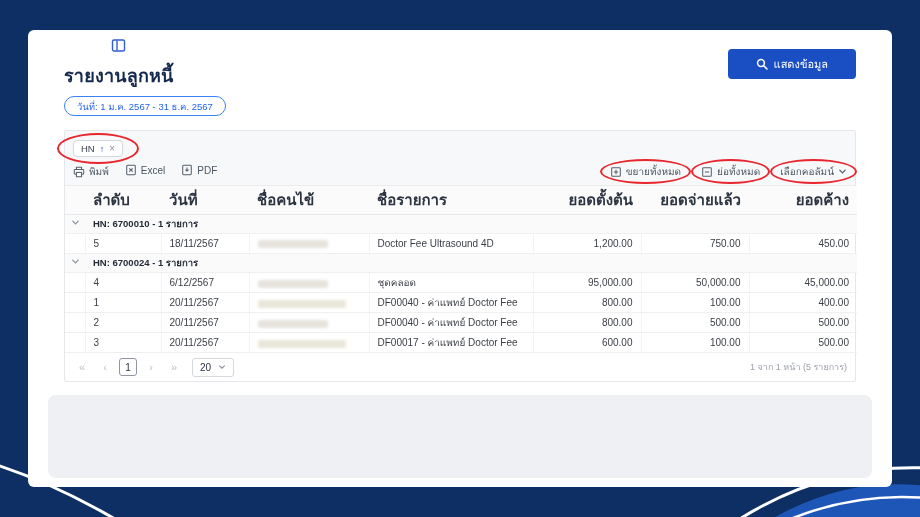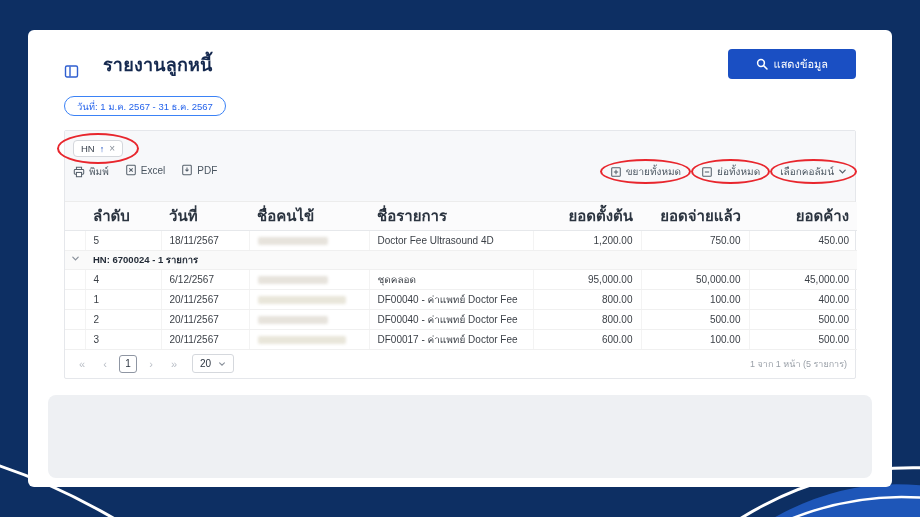--- a/index.html
+++ b/index.html
@@ -15,38 +15,38 @@
   .card {
     position: absolute; left: 28px; top: 30px;
     width: 864px; height: 457px;
     background: #ffffff; border-radius: 6px;
     padding: 20px 36px 0 36px;
     z-index: 1;
   }
 
   
   .card-top { display: flex; justify-content: space-between; align-items: center; height: 28px; }
-  .title-wrap { display: flex; align-items: flex-end; gap: 24px; }
+  .title-wrap { display: flex; align-items: center; gap: 8px; flex-direction: column; }
   .page-title { font-size: 18px; font-weight: 700; color: #15294f; letter-spacing: .2px; }
   .btn-primary {
     display: inline-flex; align-items: center; gap: 6px;
     background: #1a4fc3; color: #fff; border: none; border-radius: 4px;
     font-size: 11px; font-family: inherit; padding: 6px 28px; cursor: pointer;
   }
 
   
   .date-chip {
     display: inline-flex; align-items: center; margin-top: 18px; height: 20px;
     border: 1px solid #3b82f6; color: #2563eb; background: #fff;
     border-radius: 12px; font-size: 9.5px; padding: 8px 12px; cursor: pointer;
   }
 
   
   .panel { margin-top: 14px; border: 1px solid #e5e7eb; border-radius: 2px; background: #fff; }
-  .panel-head { background: #f7f8fa; padding: 7px 8px 22px 8px; border-bottom: 1px solid #ececec; }
+  .panel-head { background: #f7f8fa; padding: 7px 8px 6px 8px; border-bottom: 1px solid #ececec; }
 
   .sort-chip {
     display: inline-flex; align-items: center; gap: 5px; height: 17px;
     background: #fff; border: 1px solid #d4d7dc; border-radius: 4px;
     padding: 0 7px; font-size: 9.5px; color: #3d4550; cursor: pointer;
   }
   .sort-chip .arrow { color: #1a4fc3; font-size: 9px; }
   .sort-chip .close { color: #8a919b; font-size: 10px; cursor: pointer; }
 
   .toolbar { display: flex; justify-content: space-between; align-items: center; margin-top: 7px; }
@@ -245,20 +245,28 @@
           <th>วันที่</th>
           <th>ชื่อคนไข้</th>
           <th>ชื่อรายการ</th>
           <th class="num">ยอดตั้งต้น</th>
           <th class="num">ยอดจ่ายแล้ว</th>
           <th class="num">ยอดค้าง</th>
         </tr>
       </thead>
       <tbody>
 
+        <tr class="group">
+          <td class="caret-cell">
+            <svg width="9" height="9" viewBox="0 0 10 10">
+              <path d="M2 3.5L5 6.5 8 3.5" fill="none" stroke="#8a919b" stroke-width="1.4" stroke-linecap="round"></path>
+            </svg>
+          </td>
+          <td colspan="7">HN: 6700010 - 1 รายการ</td>
+        </tr>
         <tr>
           <td class="caret-cell"></td>
           <td>5</td>
           <td>18/11/2567</td>
           <td><span class="redacted"></span></td>
           <td>Doctor Fee Ultrasound 4D</td>
           <td class="num">1,200.00</td>
           <td class="num">750.00</td>
           <td class="num">450.00</td>
         </tr>

